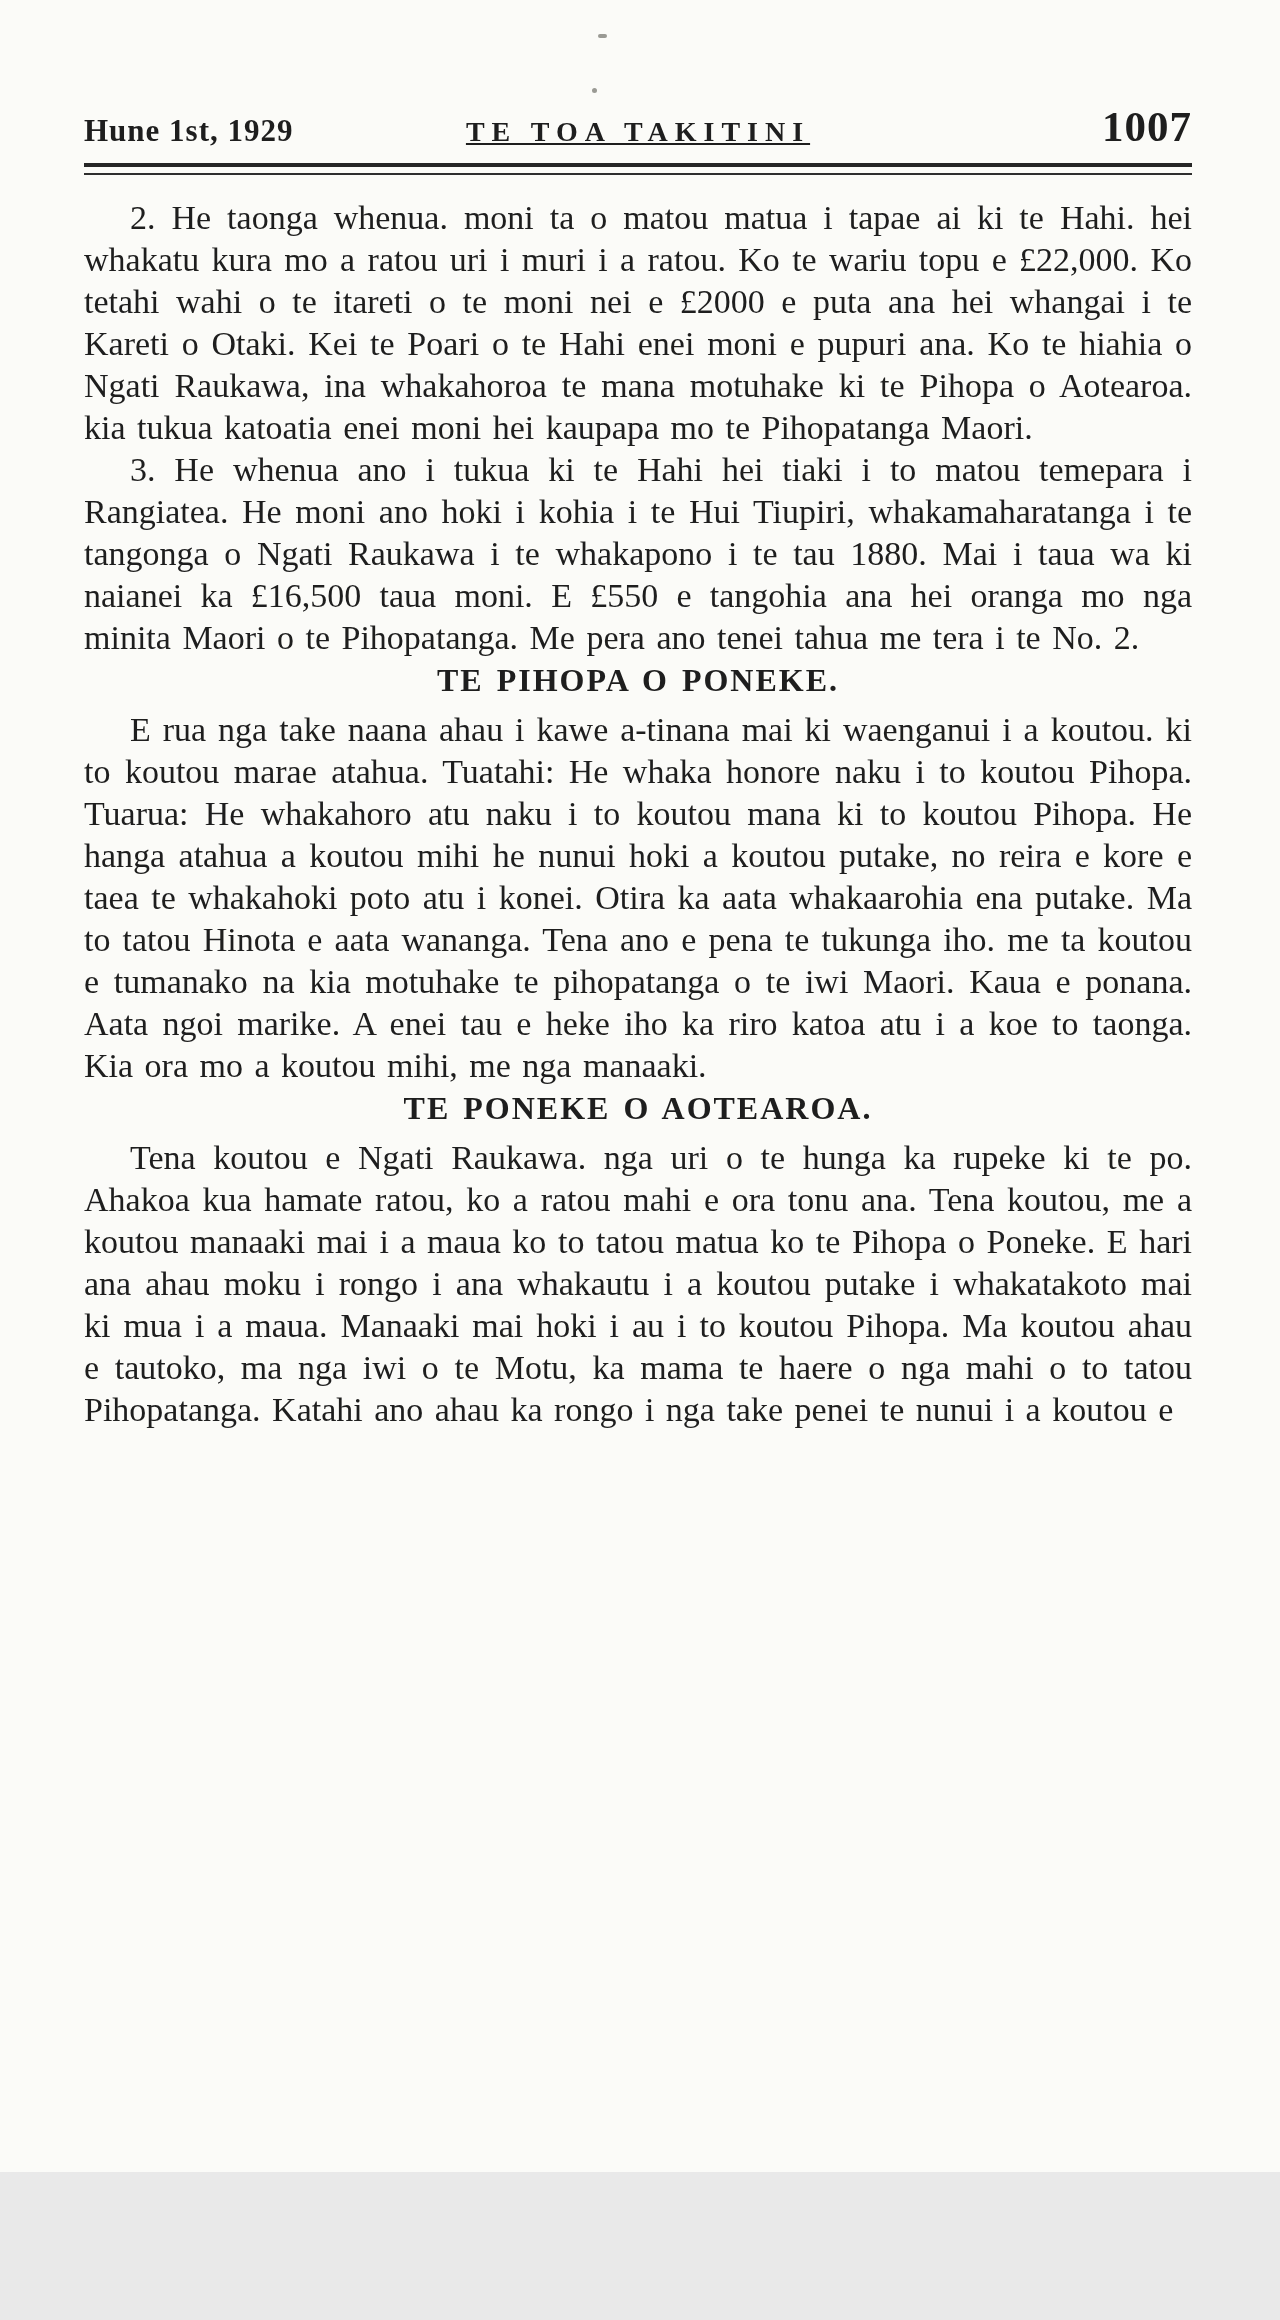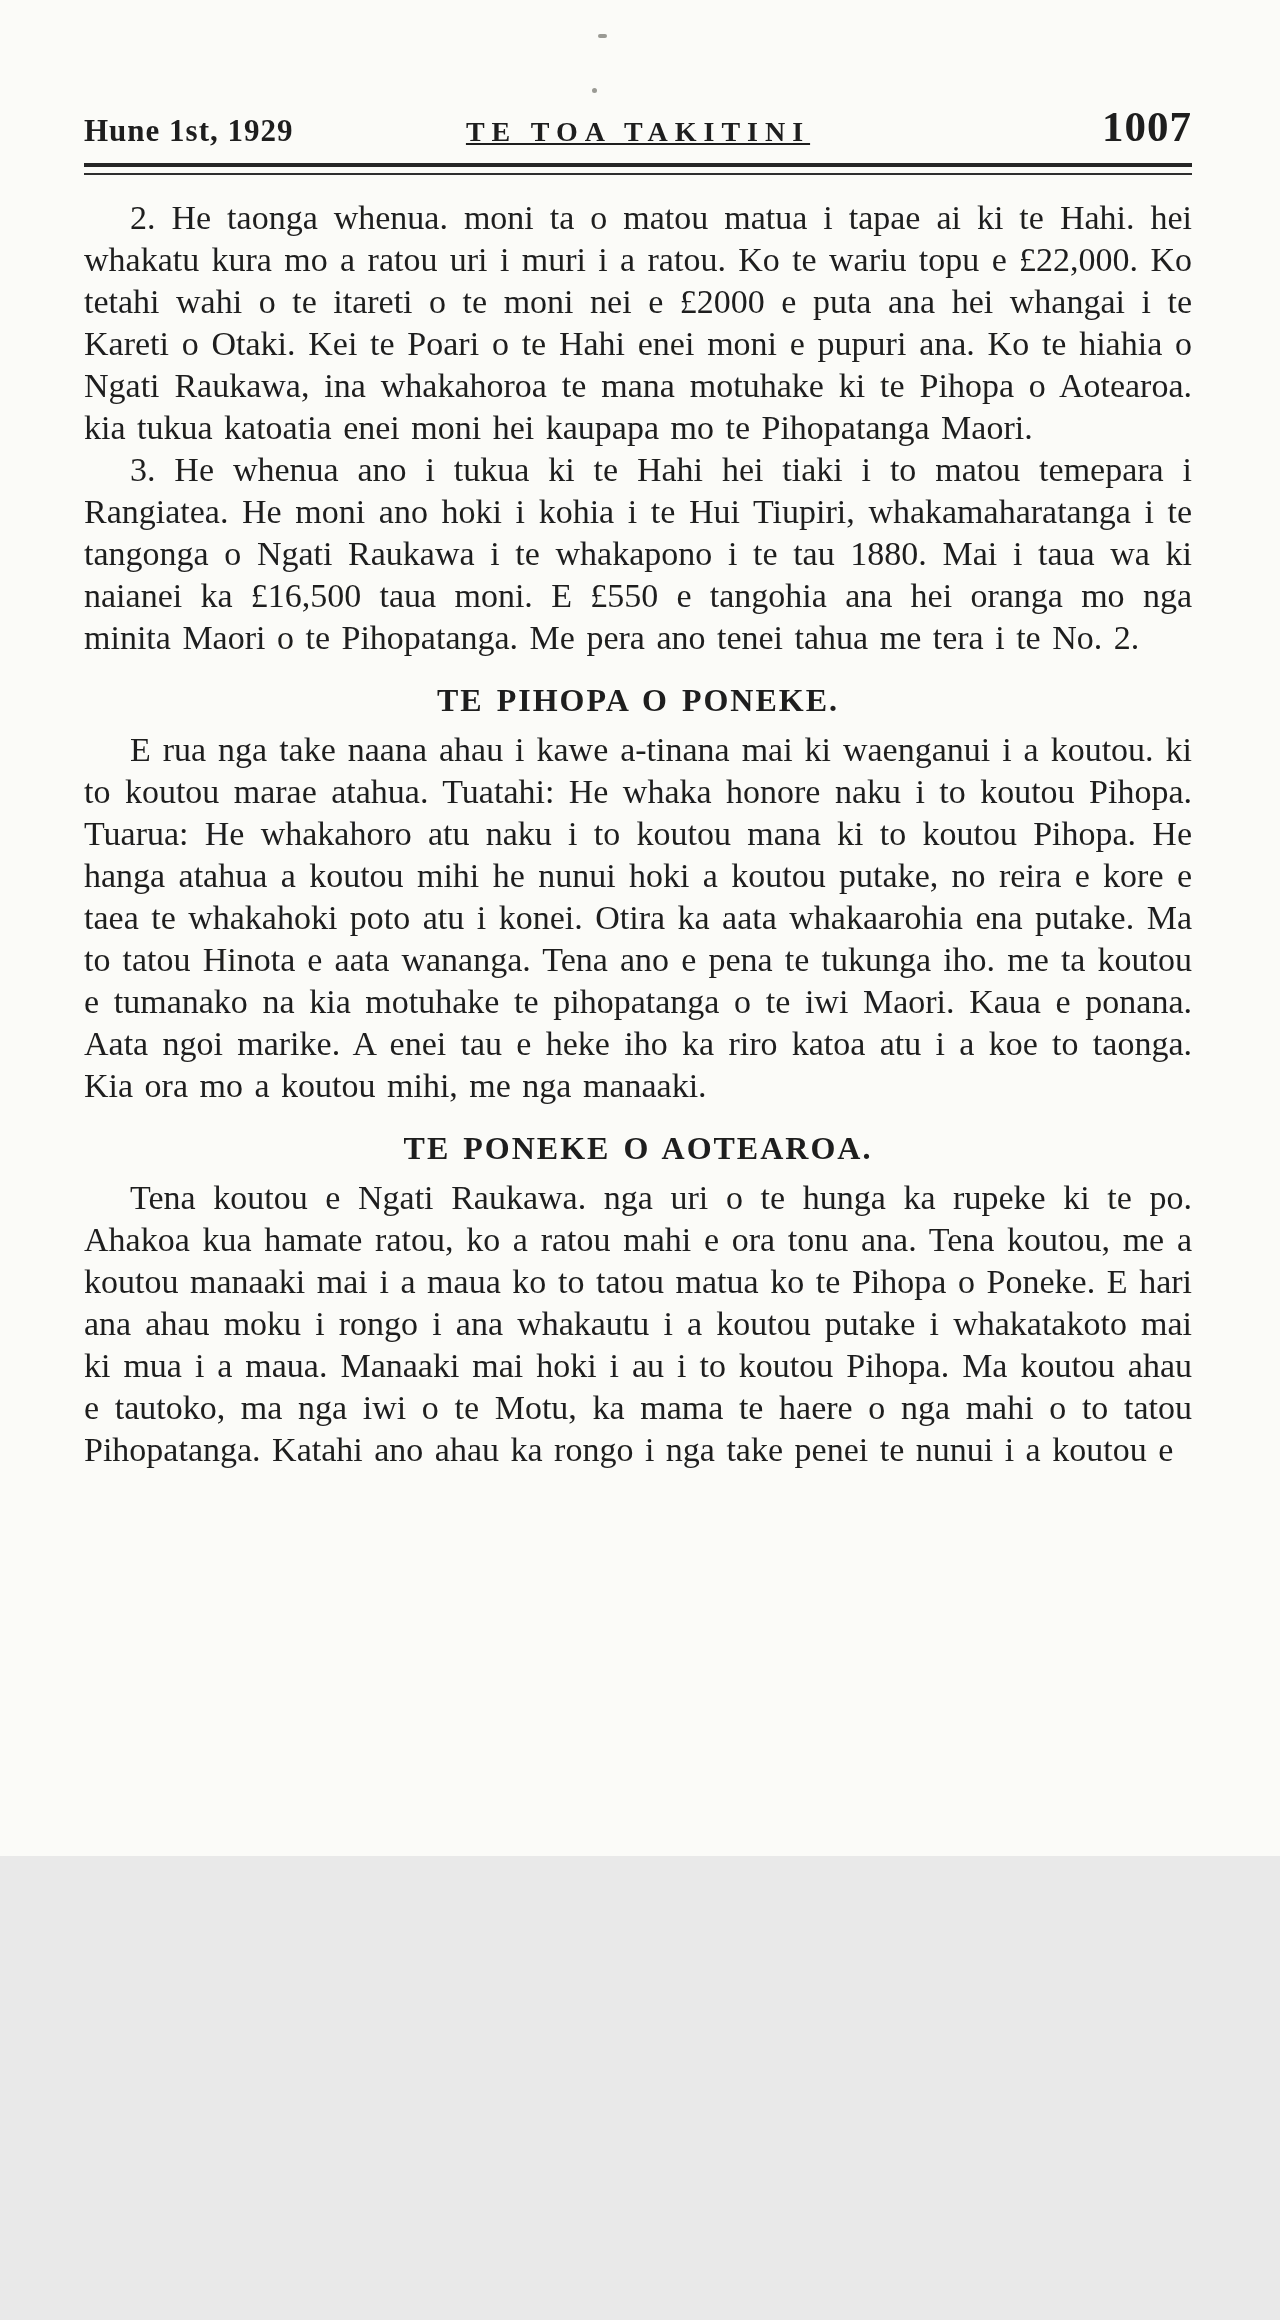--- a/index.html
+++ b/index.html
@@ -3,21 +3,21 @@
 <meta charset="utf-8">
 <style>
   html, body {
     margin: 0;
     padding: 0;
     background: #e9e9e9;
   }
   .page {
     position: relative;
     width: 1280px;
-    height: 1856px;
+    height: 2172px;
     margin: 0 auto;
     background: #fbfbf8;
     color: #1e1e1e;
     font-family: "Liberation Serif", "DejaVu Serif", serif;
     box-sizing: border-box;
     padding: 102px 88px 0 84px;
     overflow: hidden;
   }
   .masthead {
     display: grid;
@@ -52,21 +52,21 @@
     font-size: 34px;
     line-height: 42px;
     text-align: justify;
     word-spacing: 3px;
   }
   .article p {
     margin: 0;
     text-indent: 46px;
   }
   h2.section-heading {
-    margin: 20px 0 8px 0;
+    margin: 0 0 8px 0;
     text-align: center;
     font-size: 32px;
     font-weight: bold;
     letter-spacing: 2px;
     text-indent: 0;
   }
   .artifact {
     position: absolute;
     background: #9a9a94;
     border-radius: 2px;

